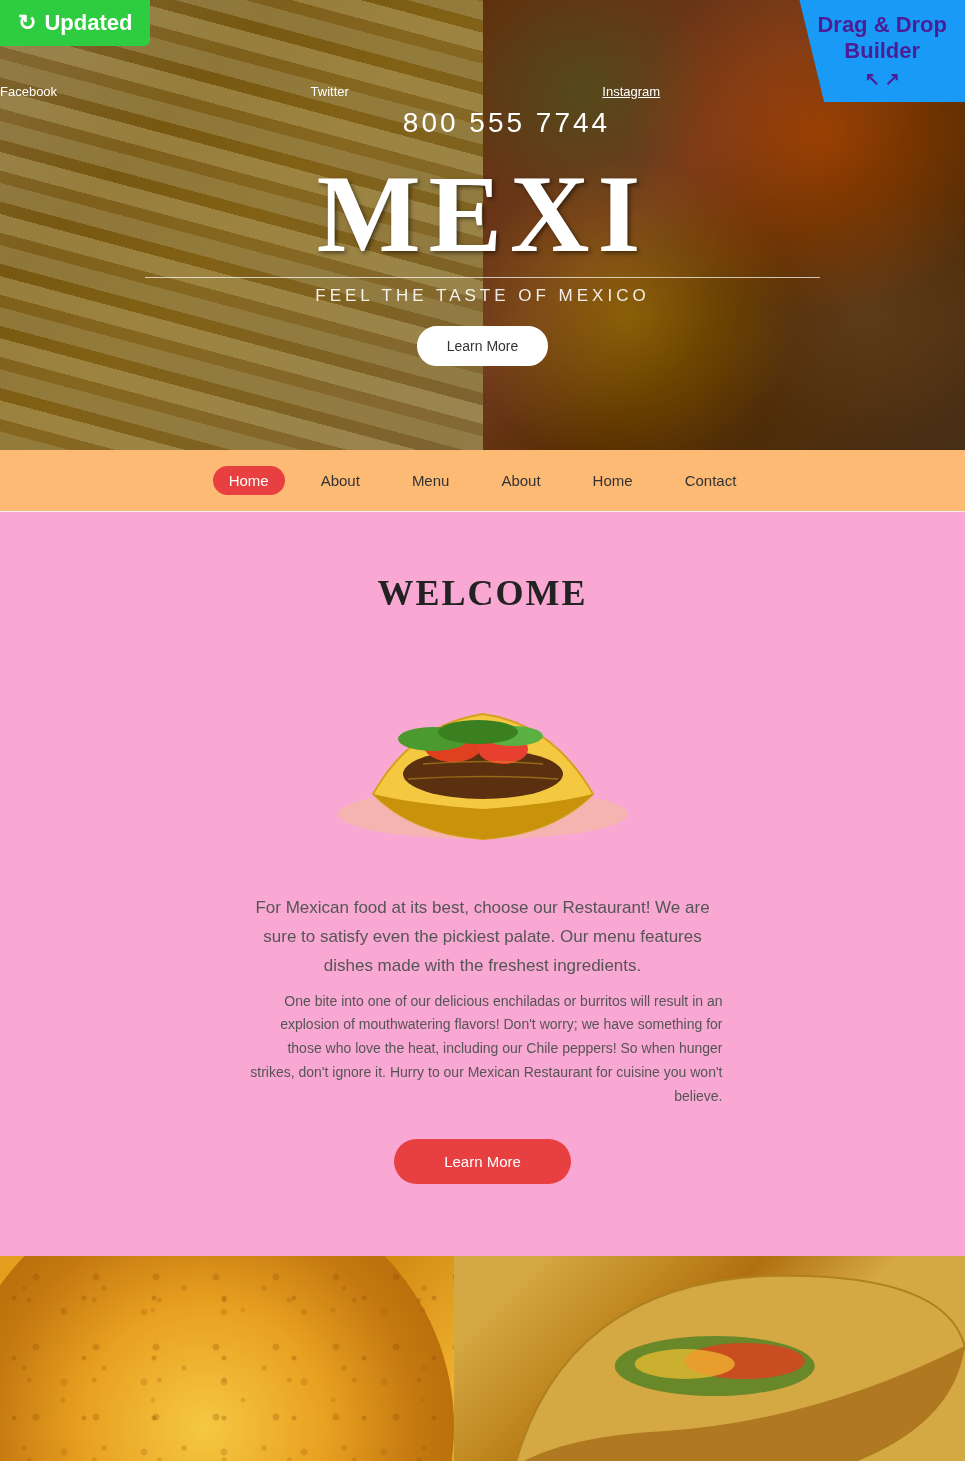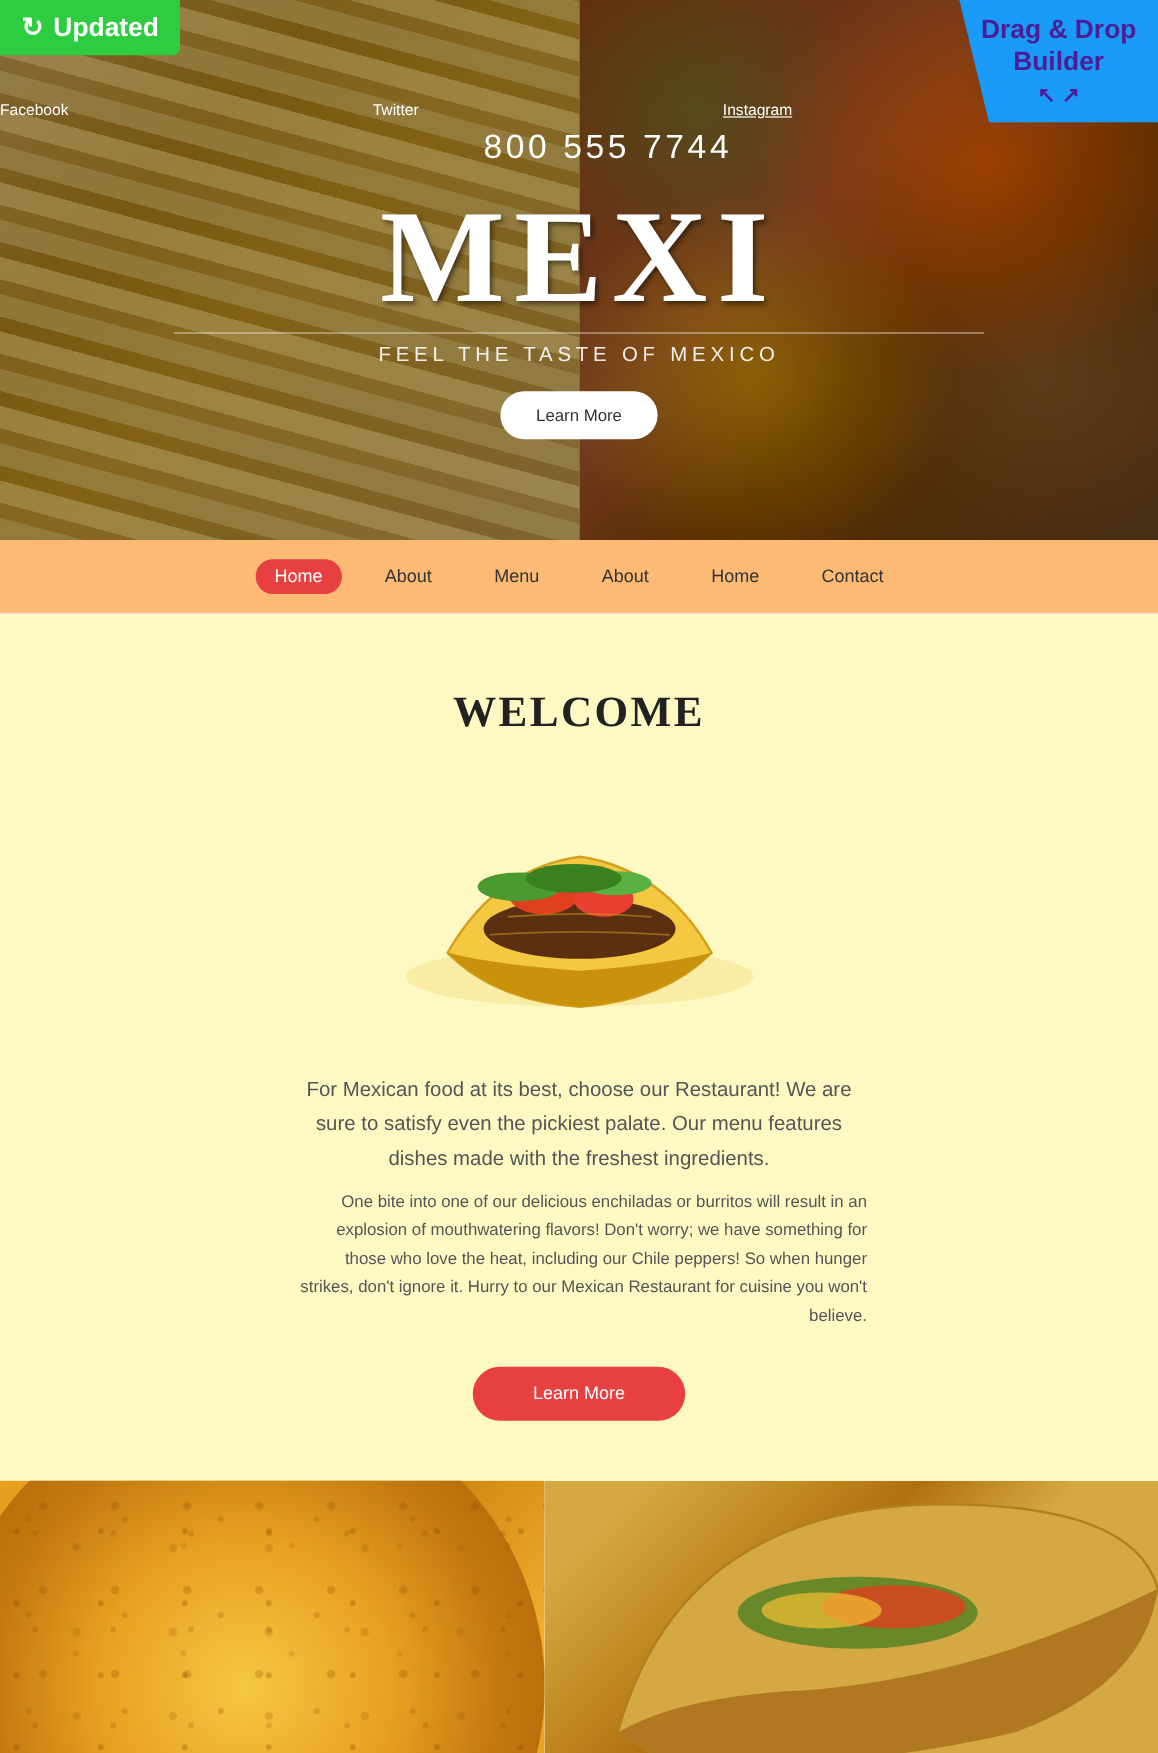--- a/index.html
+++ b/index.html
@@ -203,22 +203,22 @@
 
     .nav-item.active {
       background: #e84040;
       color: white;
       border-radius: 30px;
     }
 
     
     .welcome-section {
       text-align: center;
-      padding: 60px 20px 50px;
-      background: #fef9c3;
+      padding: 60px 20px 72px;
+      background: #f9a8d4;
     }
 
     .welcome-title {
       font-size: 36px;
       font-weight: bold;
       font-family: Georgia, serif;
       color: #222;
       letter-spacing: 2px;
       margin-bottom: 30px;
     }

